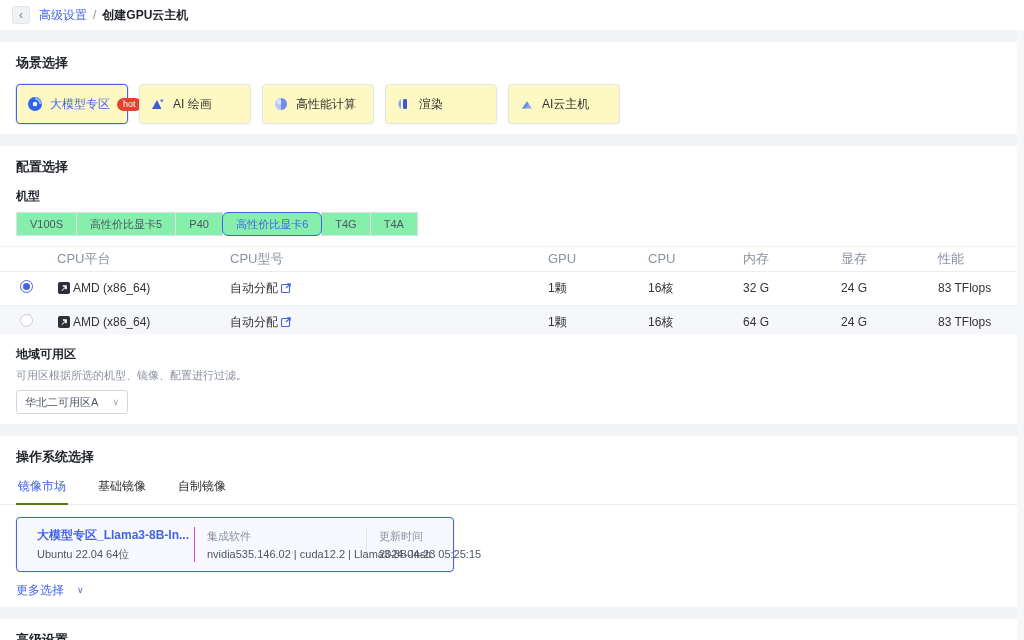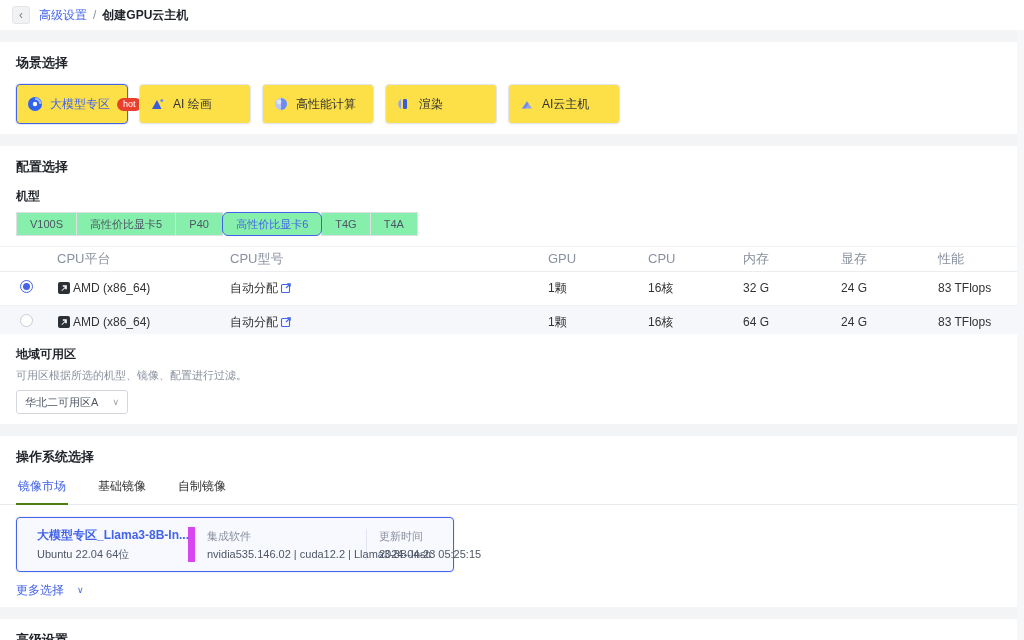--- a/index.html
+++ b/index.html
@@ -17,21 +17,21 @@
   .crumb-parent { color:#4364e8; cursor:pointer; }
   .crumb-sep { color:#8a919f; }
   .crumb-current { color:#1f2329; font-weight:bold; }
 
   .strip { height:12px; background:#f3f4f6; }
   .section { background:#fff; padding:12px 16px 10px 16px; }
   .section-title { font-size:13px; font-weight:bold; color:#1f2329; }
 
   
   .cards { display:flex; gap:11px; margin-top:12px; }
-  .scene-card { width:112px; height:40px; border:1px solid #e3e5e8; border-radius:4px; background:#fde047;
+  .scene-card { width:112px; height:40px; border:1px solid #e3e5e8; border-radius:4px; background:#fef9c3;
     display:flex; align-items:center; gap:7px; padding:0 10px; font-size:12px; color:#333;
     box-shadow:0 1px 3px rgba(31,35,41,.05); cursor:pointer; white-space:nowrap; }
   .scene-card.selected { border-color:#4364e8; color:#4364e8; box-shadow:0 0 0 1px rgba(67,100,232,.15); }
   .scene-card svg { flex:0 0 auto; }
   .badge-hot { background:#e8402d; color:#fff; font-size:9px; line-height:1; padding:2px 6px; border-radius:8px; }
 
   
   .field-label { font-size:12px; font-weight:bold; margin-top:12px; color:#1f2329; }
   .btn-group { display:flex; margin-top:7px; }
   .type-btn { min-width:48px; padding:0 13px; height:24px; line-height:22px; border:1px solid #dcdfe3;
@@ -58,21 +58,21 @@
 
   
   .tabs { display:flex; gap:28px; margin:10px -16px 0 -16px; padding-left:16px; border-bottom:1px solid #e8eaed; }
   .tab { font-size:12px; color:#333; padding:2px 2px 8px 2px; cursor:pointer; }
   .tab.active { color:#4364e8; border-bottom:2px solid #4d7c0f; margin-bottom:-1px; }
 
   
   .image-card { margin-top:12px; width:438px; border:1px solid #4364e8; background:#f7f9ff; border-radius:4px;
     display:flex; align-items:center; padding:9px 0; box-shadow:0 0 0 1px rgba(67,100,232,.08); cursor:pointer; }
   .ic-seg { padding:0 12px; display:flex; flex-direction:column; gap:4px; }
-  .ic-main { flex-direction:row; align-items:center; gap:8px; width:178px; border-right:7px solid #d946ef; }
+  .ic-main { flex-direction:row; align-items:center; gap:8px; width:178px; border-right:1px solid #d946ef; }
   .ic-mid { width:172px; border-right:1px solid #e2e6f2; }
   .ic-name { color:#4364e8; font-size:12px; font-weight:bold; white-space:nowrap; }
   .ic-os { color:#4e5665; font-size:11px; }
   .ic-label { color:#8a919f; font-size:11px; }
   .ic-value { color:#4e5665; font-size:11px; white-space:nowrap; }
 
   .more-link { margin-top:10px; color:#4364e8; font-size:12px; display:inline-flex; align-items:center; gap:13px; cursor:pointer; }
   .more-link .chev { color:#4364e8; }
 
   .right-gutter { position:absolute; top:30px; right:0; bottom:0; width:7px; background:#f6f7f8; }

